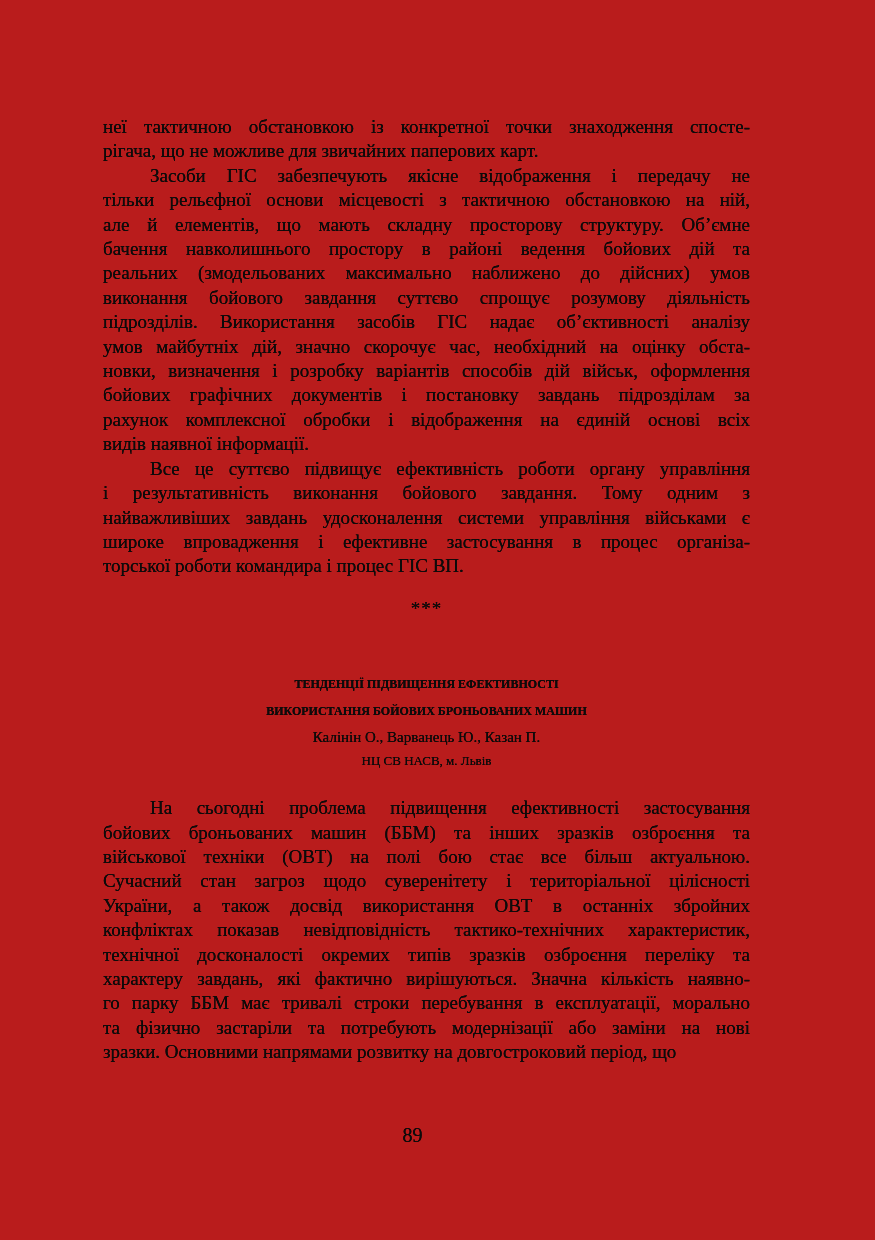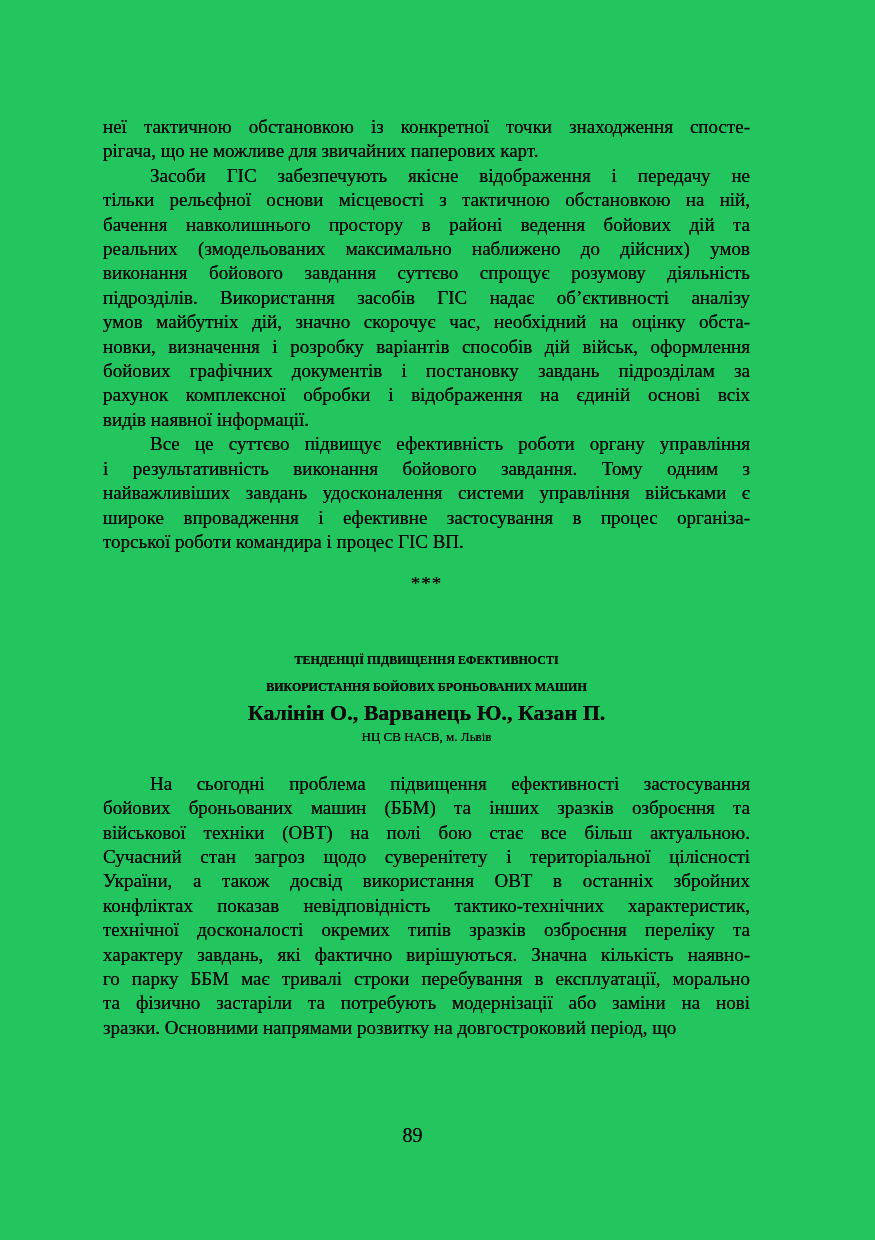--- a/index.html
+++ b/index.html
@@ -4,21 +4,21 @@
 <style>
   html, body {
     margin: 0;
     padding: 0;
     background: #ffffff;
   }
   .page {
     position: relative;
     width: 875px;
     height: 1240px;
-    background: #22c55e;
+    background: #b91c1c;
     font-family: "Liberation Serif", serif;
     color: #0c0c0c;
     overflow: hidden;
   }
   .textblock {
     position: absolute;
     left: 103px;
     top: 115px;
     width: 647px;
   }
@@ -49,23 +49,23 @@
     text-align: center;
   }
   .article-title {
     margin: 0;
     font-size: 12px;
     line-height: 27px;
     font-weight: bold;
     text-shadow: 0 0 0.4px #000;
   }
   .article-authors {
-    font-size: 22px;
+    font-size: 15px;
     line-height: 24px;
-    font-weight: bold;
+    font-weight: normal;
     text-shadow: 0 0 0.4px #000;
   }
   .article-affiliation {
     font-size: 13px;
     line-height: 23px;
     font-weight: normal;
     text-shadow: 0 0 0.3px #000;
   }
   .article-body {
     margin-top: 24px;
@@ -85,20 +85,21 @@
 <body>
 
 <div class="page">
   <div class="textblock">
 
     <section class="flow">
         <div class="line">неї тактичною обстановкою із конкретної точки знаходження спосте-</div>
         <div class="line last">рігача, що не можливе для звичайних паперових карт.</div>
         <div class="line indent">Засоби ГІС забезпечують якісне відображення і передачу не</div>
         <div class="line">тільки рельєфної основи місцевості з тактичною обстановкою на ній,</div>
+        <div class="line">але й елементів, що мають складну просторову структуру. Об’ємне</div>
         <div class="line">бачення навколишнього простору в районі ведення бойових дій та</div>
         <div class="line">реальних (змодельованих максимально наближено до дійсних) умов</div>
         <div class="line">виконання бойового завдання суттєво спрощує розумову діяльність</div>
         <div class="line">підрозділів. Використання засобів ГІС надає об’єктивності аналізу</div>
         <div class="line">умов майбутніх дій, значно скорочує час, необхідний на оцінку обста-</div>
         <div class="line">новки, визначення і розробку варіантів способів дій військ, оформлення</div>
         <div class="line">бойових графічних документів і постановку завдань підрозділам за</div>
         <div class="line">рахунок комплексної обробки і відображення на єдиній основі всіх</div>
         <div class="line last">видів наявної інформації.</div>
         <div class="line indent">Все це суттєво підвищує ефективність роботи органу управління</div>

